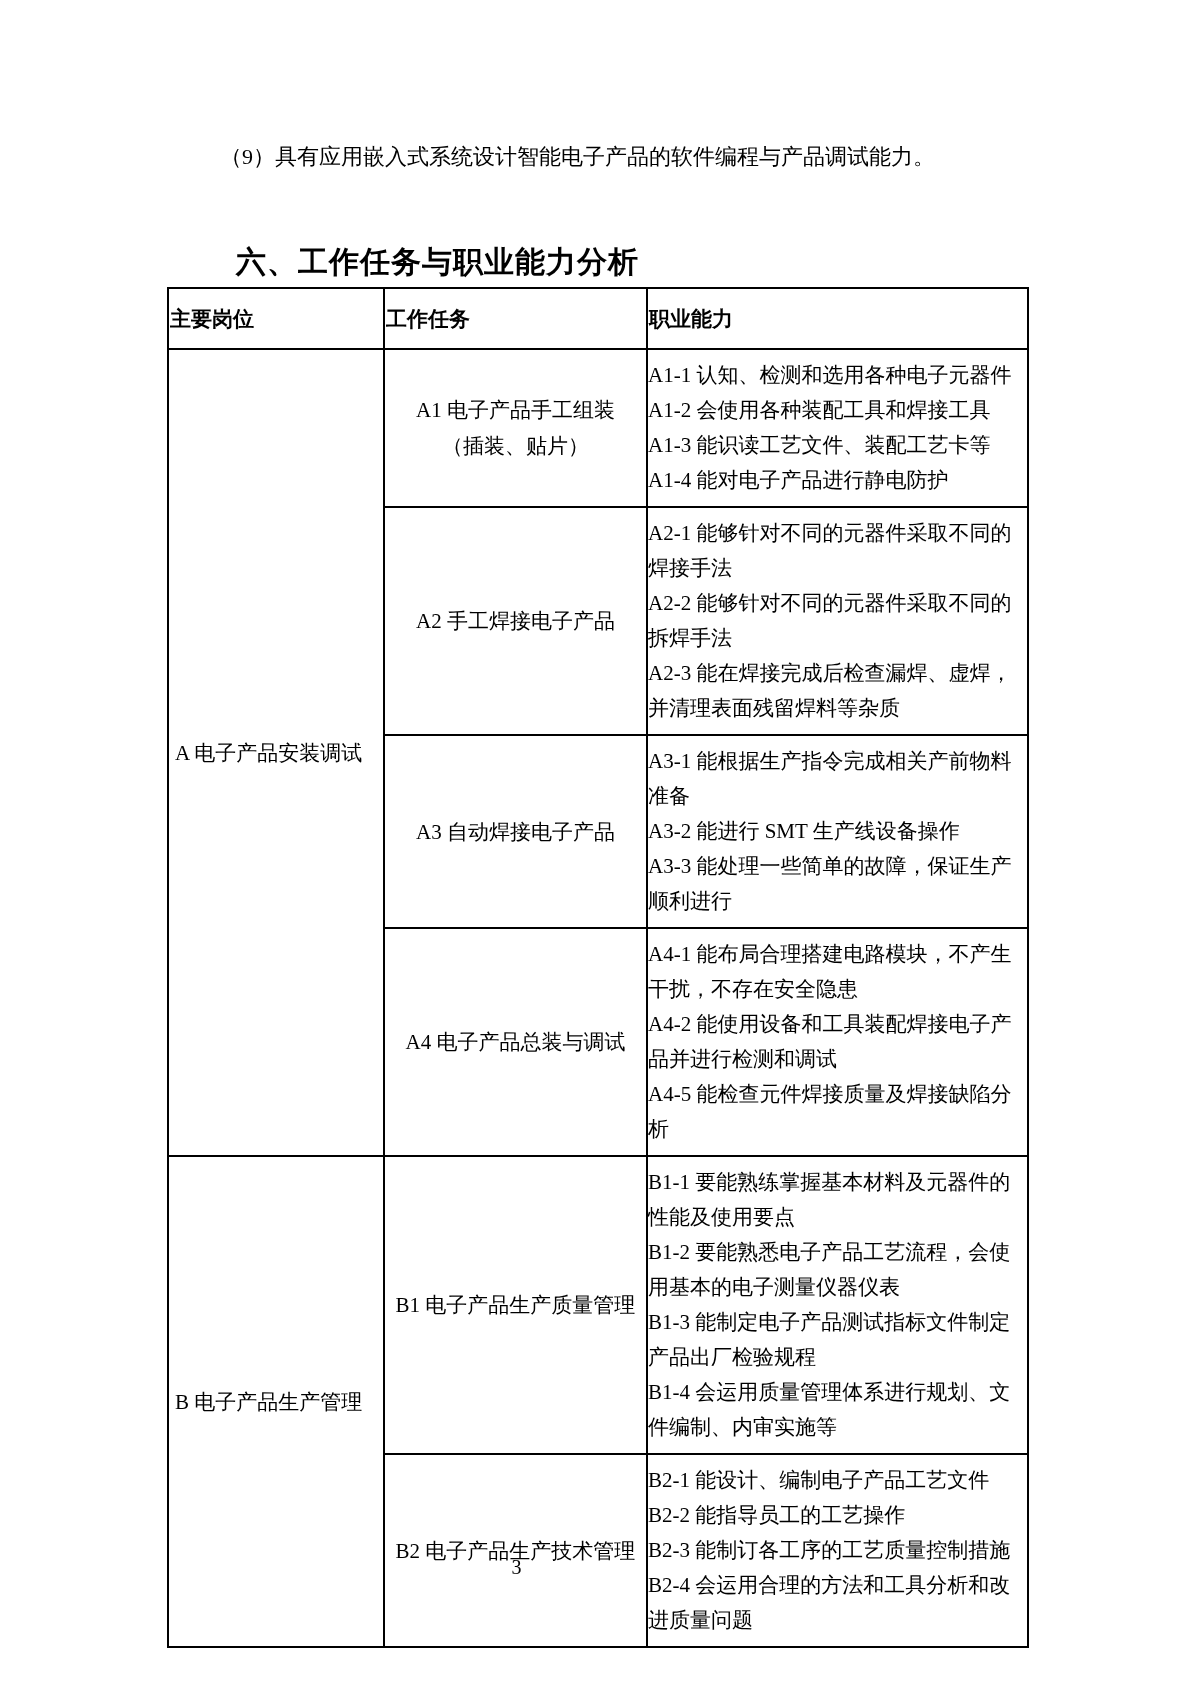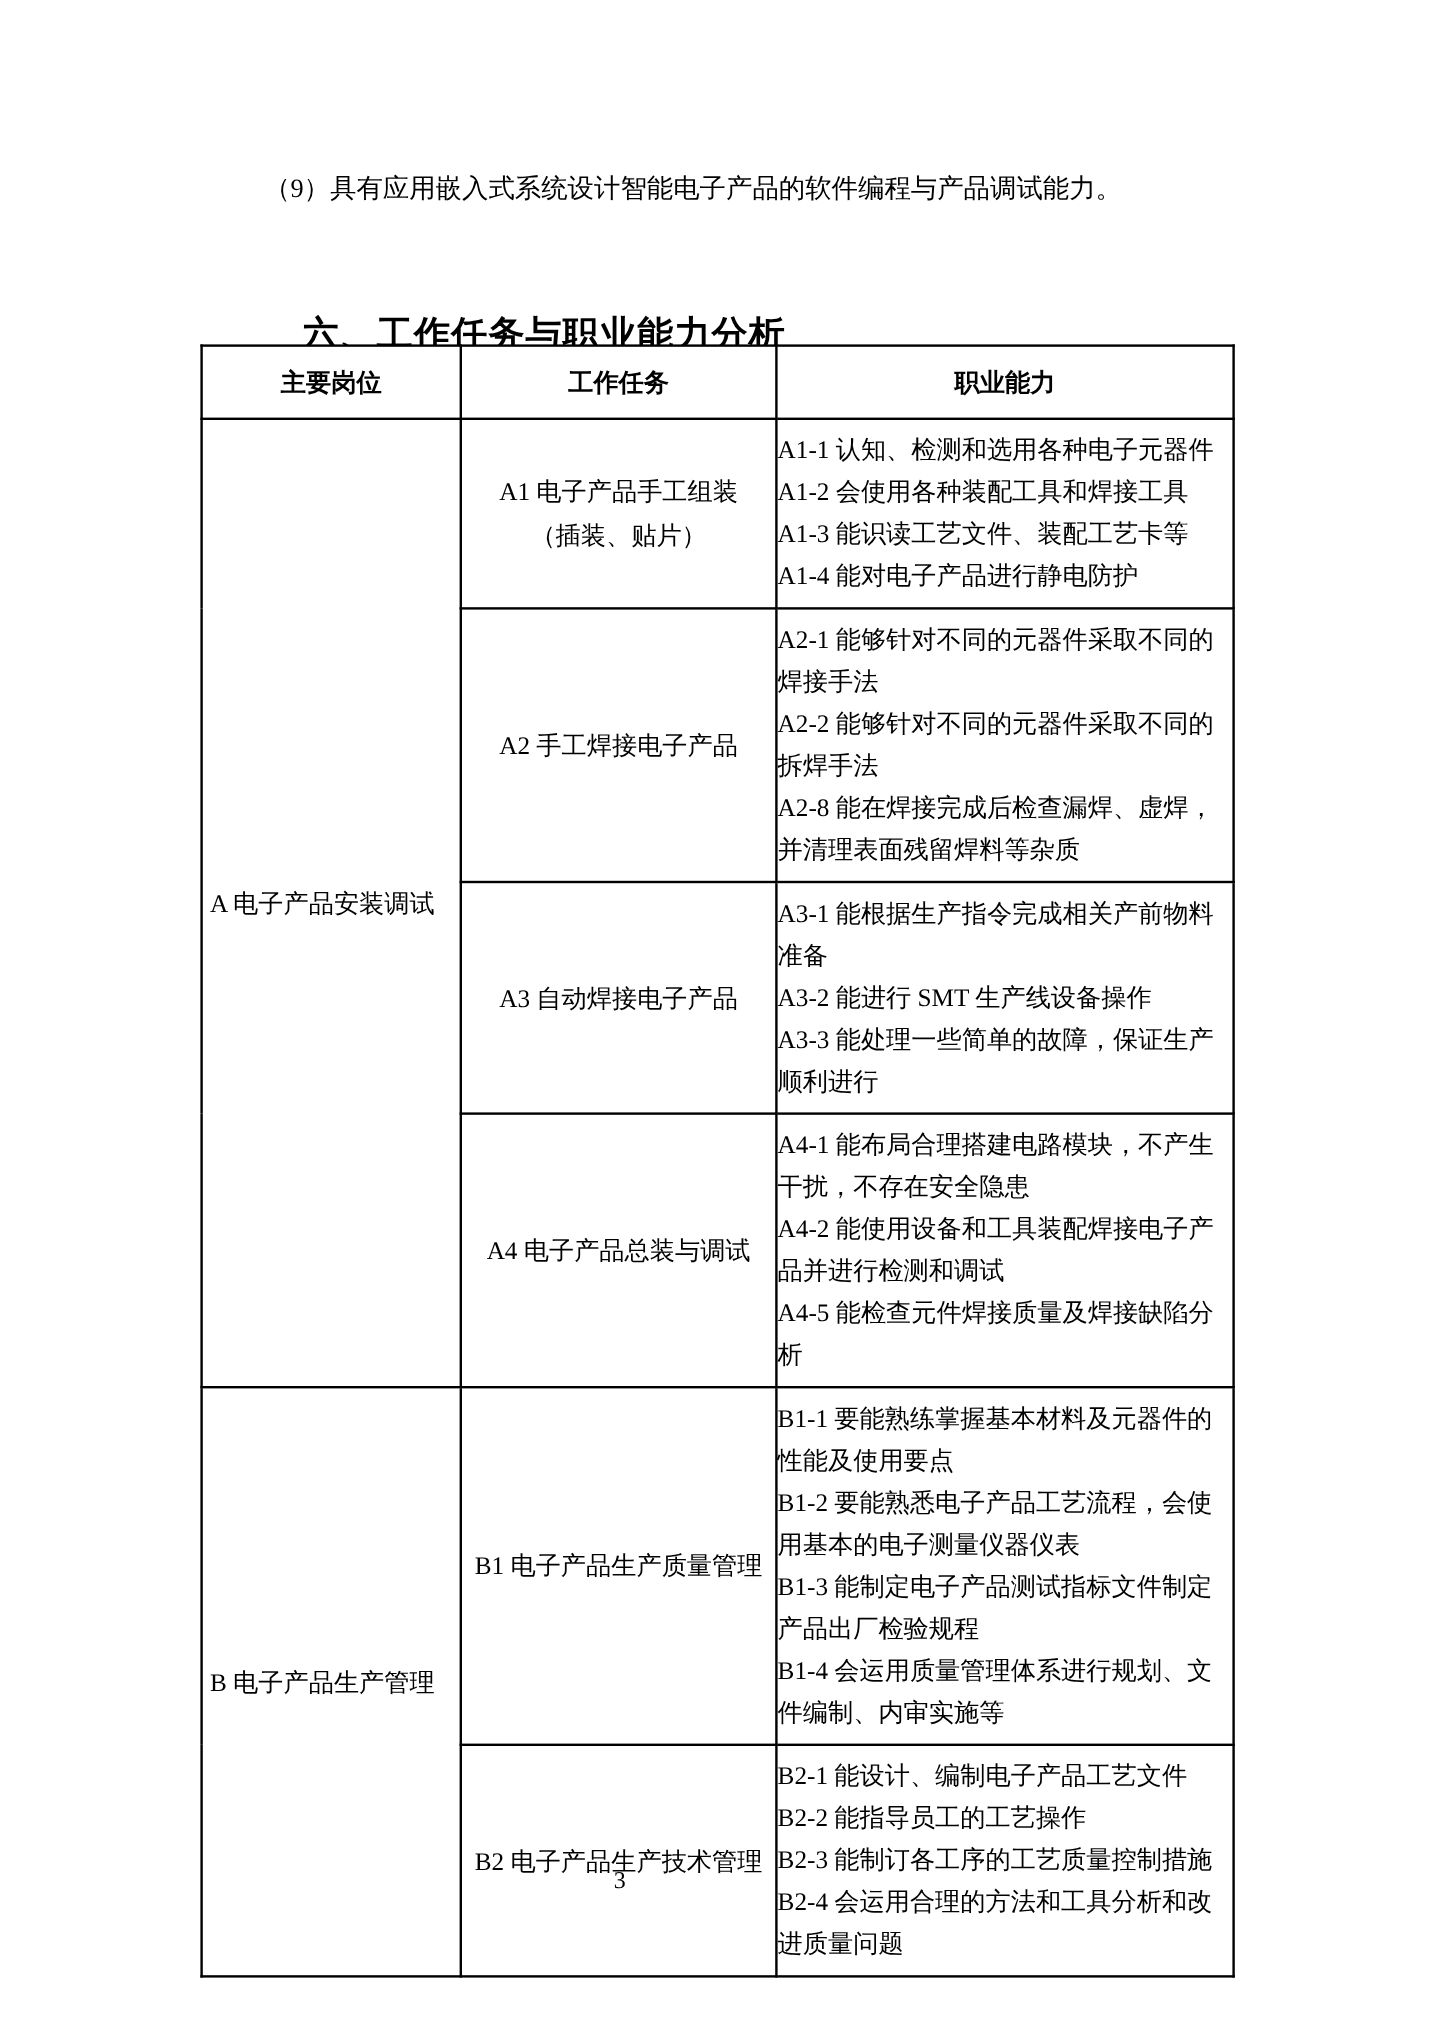--- a/index.html
+++ b/index.html
@@ -20,21 +20,21 @@
     font-size:22px;
     line-height:30px;
     white-space:nowrap;
   }
   .intro-1 { top:142px; }
   .intro-2 { top:190px; }
   .heading {
     position:absolute;
     left:236px;
     top:242px;
-    margin:16px;
+    margin:0;
     font-size:30px;
     font-weight:bold;
     letter-spacing:1px;
     font-family:"Liberation Sans","DejaVu Sans",sans-serif;
     white-space:nowrap;
   }
   table.tbl {
     position:absolute;
     left:167px;
     top:287px;
@@ -46,21 +46,21 @@
   .tbl col.c2 { width:263px; }
   .tbl col.c3 { width:381px; }
   .tbl th, .tbl td {
     border:2px solid #000000;
     background:#ffffff;
   }
   .tbl th {
     height:57px;
     font-size:21px;
     font-weight:bold;
-    text-align:center;
+    text-align:left;
     vertical-align:middle;
     font-family:"Liberation Sans","DejaVu Sans",sans-serif;
   }
   td.pos-cell {
     text-align:left;
     vertical-align:middle;
     font-size:21px;
     padding:0 6px;
   }
   td.task-cell {
@@ -132,21 +132,21 @@
             <div class="ability">A1-4 能对电子产品进行静电防护</div>
           </td>
         </tr>
         <tr>
           <td class="task-cell">
             <div class="task-line">A2 手工焊接电子产品</div>
           </td>
           <td class="ability-cell">
             <div class="ability">A2-1 能够针对不同的元器件采取不同的焊接手法</div>
             <div class="ability">A2-2 能够针对不同的元器件采取不同的拆焊手法</div>
-            <div class="ability">A2-8 能在焊接完成后检查漏焊、虚焊，并清理表面残留焊料等杂质</div>
+            <div class="ability">A2-3 能在焊接完成后检查漏焊、虚焊，并清理表面残留焊料等杂质</div>
           </td>
         </tr>
         <tr>
           <td class="task-cell">
             <div class="task-line">A3 自动焊接电子产品</div>
           </td>
           <td class="ability-cell">
             <div class="ability">A3-1 能根据生产指令完成相关产前物料准备</div>
             <div class="ability">A3-2 能进行 SMT 生产线设备操作</div>
             <div class="ability">A3-3 能处理一些简单的故障，保证生产顺利进行</div>

